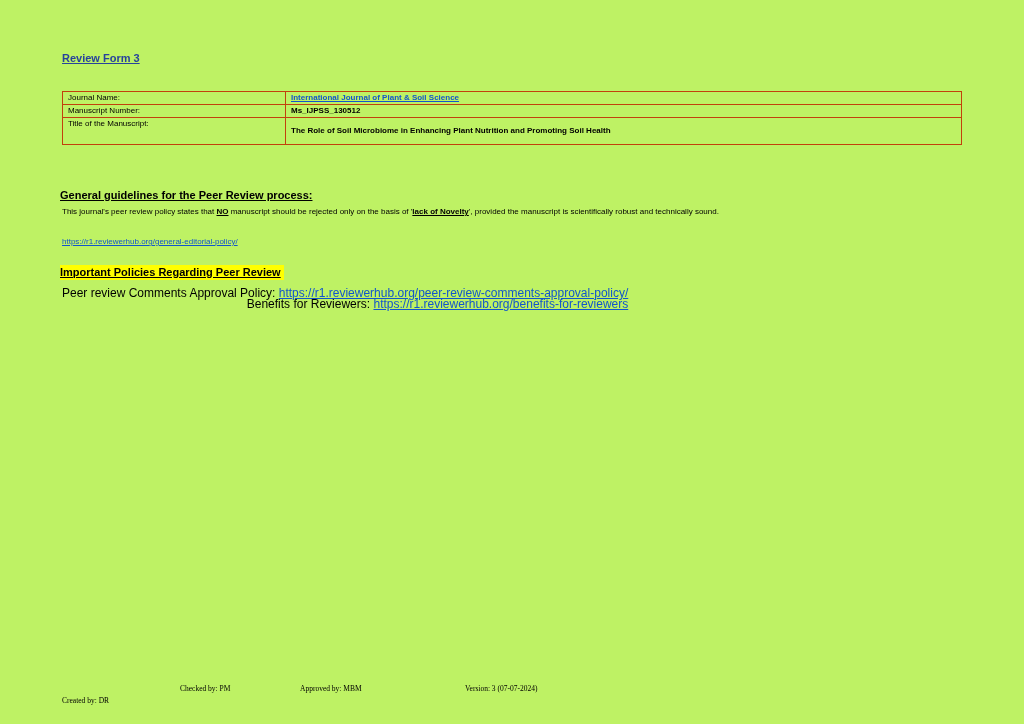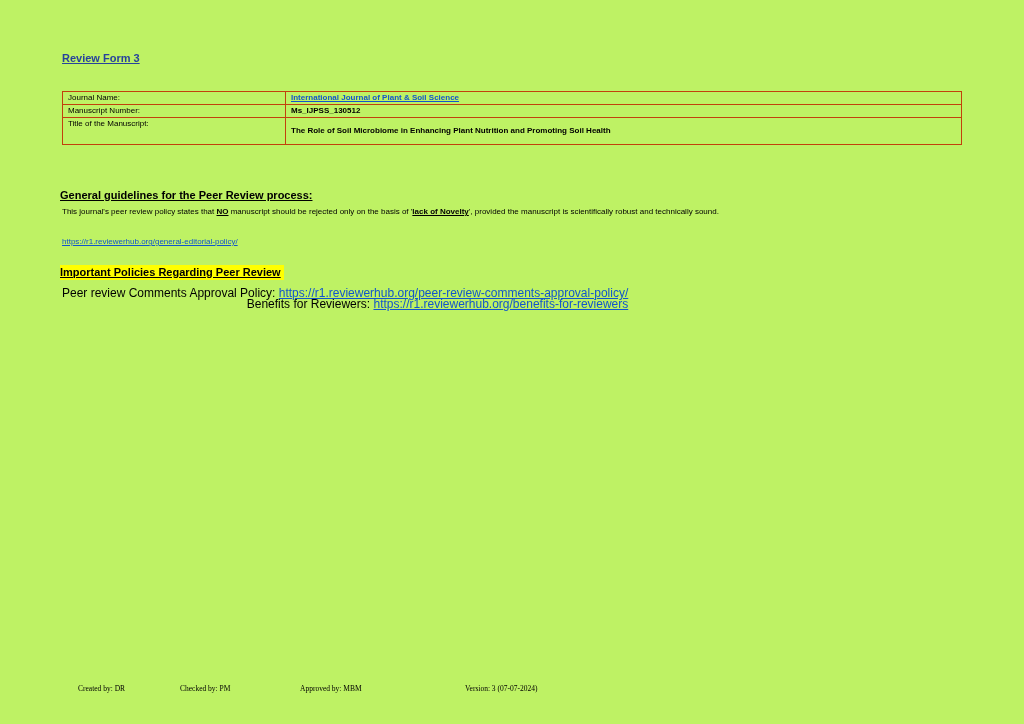--- a/index.html
+++ b/index.html
@@ -93,21 +93,21 @@
       position: absolute;
       left: 0;
       top: 684px;
       width: 1024px;
       height: 14px;
       font-family: "Liberation Serif", serif;
       font-size: 7.5px;
       color: #000;
     }
     .footer span { position: absolute; white-space: nowrap; }
-    .f-created { left: 78px; }
+    .f-created { left: 62px; margin-top: 12px; }
     .f-checked { left: 180px; }
     .f-approved { left: 300px; }
     .f-version { left: 465px; }
   </style>
 </head>
 <body>
 
 <div class="page">
 
   <div class="title">Review Form 3</div>

